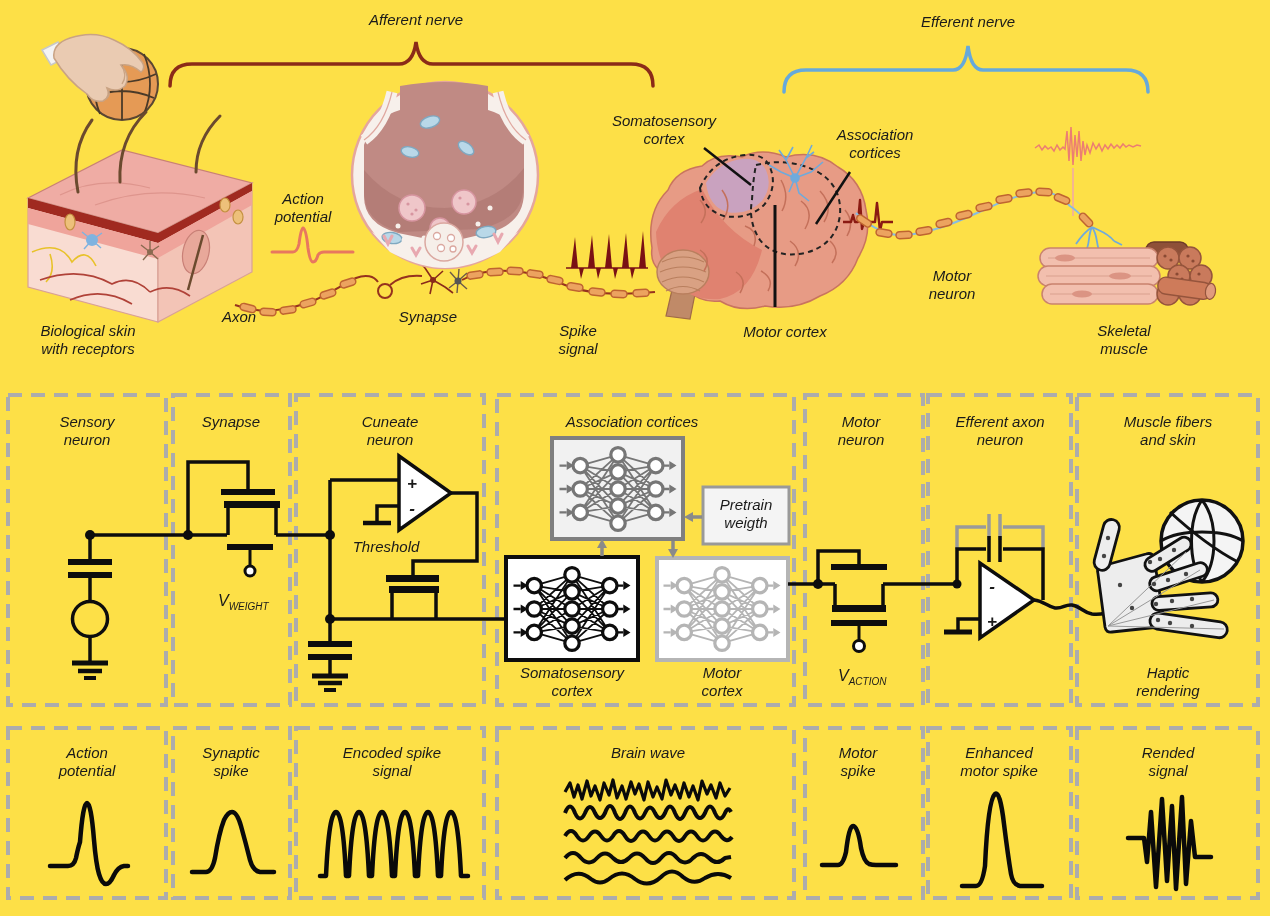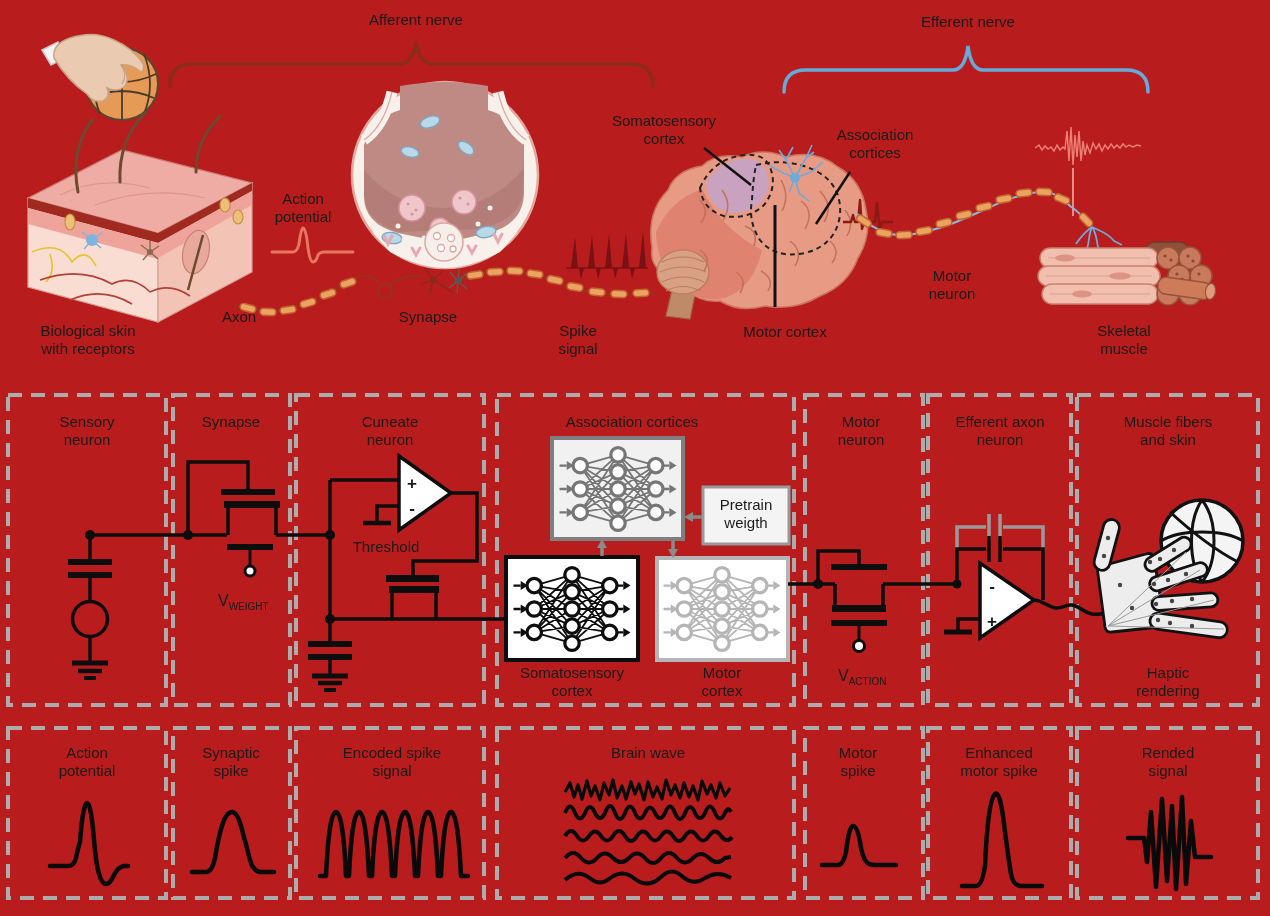--- a/index.html
+++ b/index.html
@@ -1,16 +1,16 @@
 <!DOCTYPE html>
 <html><head>
 <meta charset="utf-8">
 <style>
   html,body { margin:0; padding:0; background:#ffffff; }
-  .stage { position:relative; width:1270px; height:916px; background:#b91c1c; overflow:hidden; }
+  .stage { position:relative; width:1270px; height:916px; background:#fde047; overflow:hidden;font-style:italic; }
   svg { display:block; }
   text, tspan { font-family:"Liberation Sans", sans-serif; fill:#1a1a1a; }
   .t  { font-size:15px; }
   .tb { font-size:17px; font-weight:bold; }
   .sub { font-size:10px; }
 </style>
 </head>
 <body>
 
 <div class="stage">

